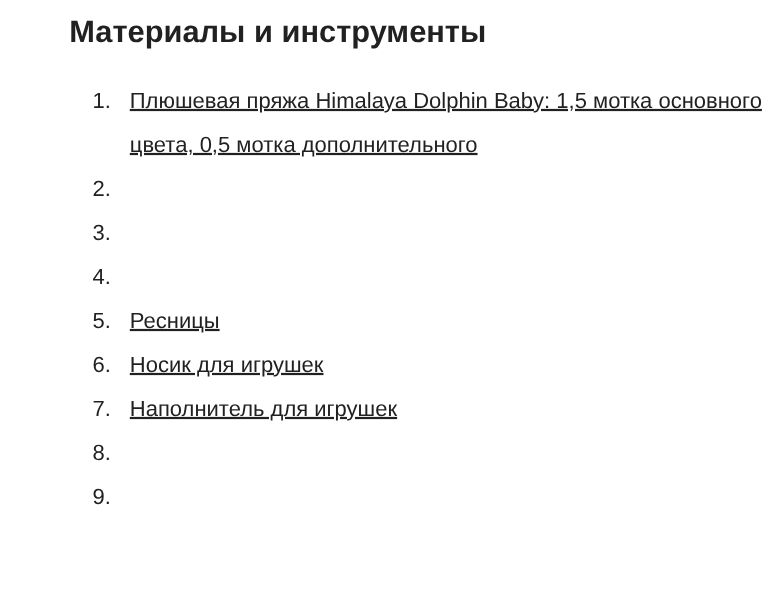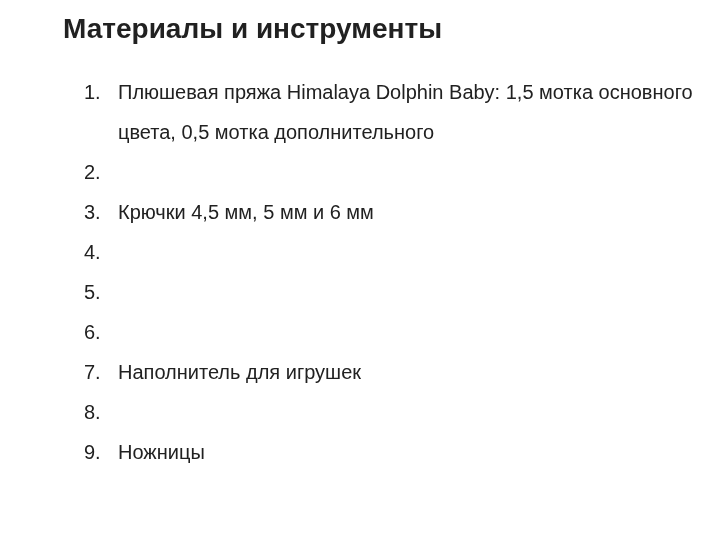--- a/index.html
+++ b/index.html
@@ -41,54 +41,55 @@
     line-height: 40px;
     font-weight: 400;
     color: #212121;
   }
   .item-num {
     flex: none;
     width: 34px;
   }
   .item-text {
     max-width: 575px;
+    text-decoration: underline;
   }
 </style>
 </head>
 <body>
 
 <div class="page">
   <h1 class="page-title">Материалы и инструменты</h1>
 
   <ol class="materials-list">
     <li>
       <span class="item-num">1.</span>
       <span class="item-text">Плюшевая пряжа Himalaya Dolphin Baby: 1,5 мотка основного цвета, 0,5 мотка дополнительного</span>
     </li>
     <li>
       <span class="item-num">2.</span>
     </li>
     <li>
       <span class="item-num">3.</span>
-      <span class="item-text">Крючки 4,5 мм, 5 мм и 6 мм</span>
     </li>
     <li>
       <span class="item-num">4.</span>
     </li>
     <li>
       <span class="item-num">5.</span>
+      <span class="item-text">Ресницы</span>
     </li>
     <li>
       <span class="item-num">6.</span>
+      <span class="item-text">Носик для игрушек</span>
     </li>
     <li>
       <span class="item-num">7.</span>
       <span class="item-text">Наполнитель для игрушек</span>
     </li>
     <li>
       <span class="item-num">8.</span>
     </li>
     <li>
       <span class="item-num">9.</span>
-      <span class="item-text">Ножницы</span>
     </li>
   </ol>
 </div>
 
 </body></html>

